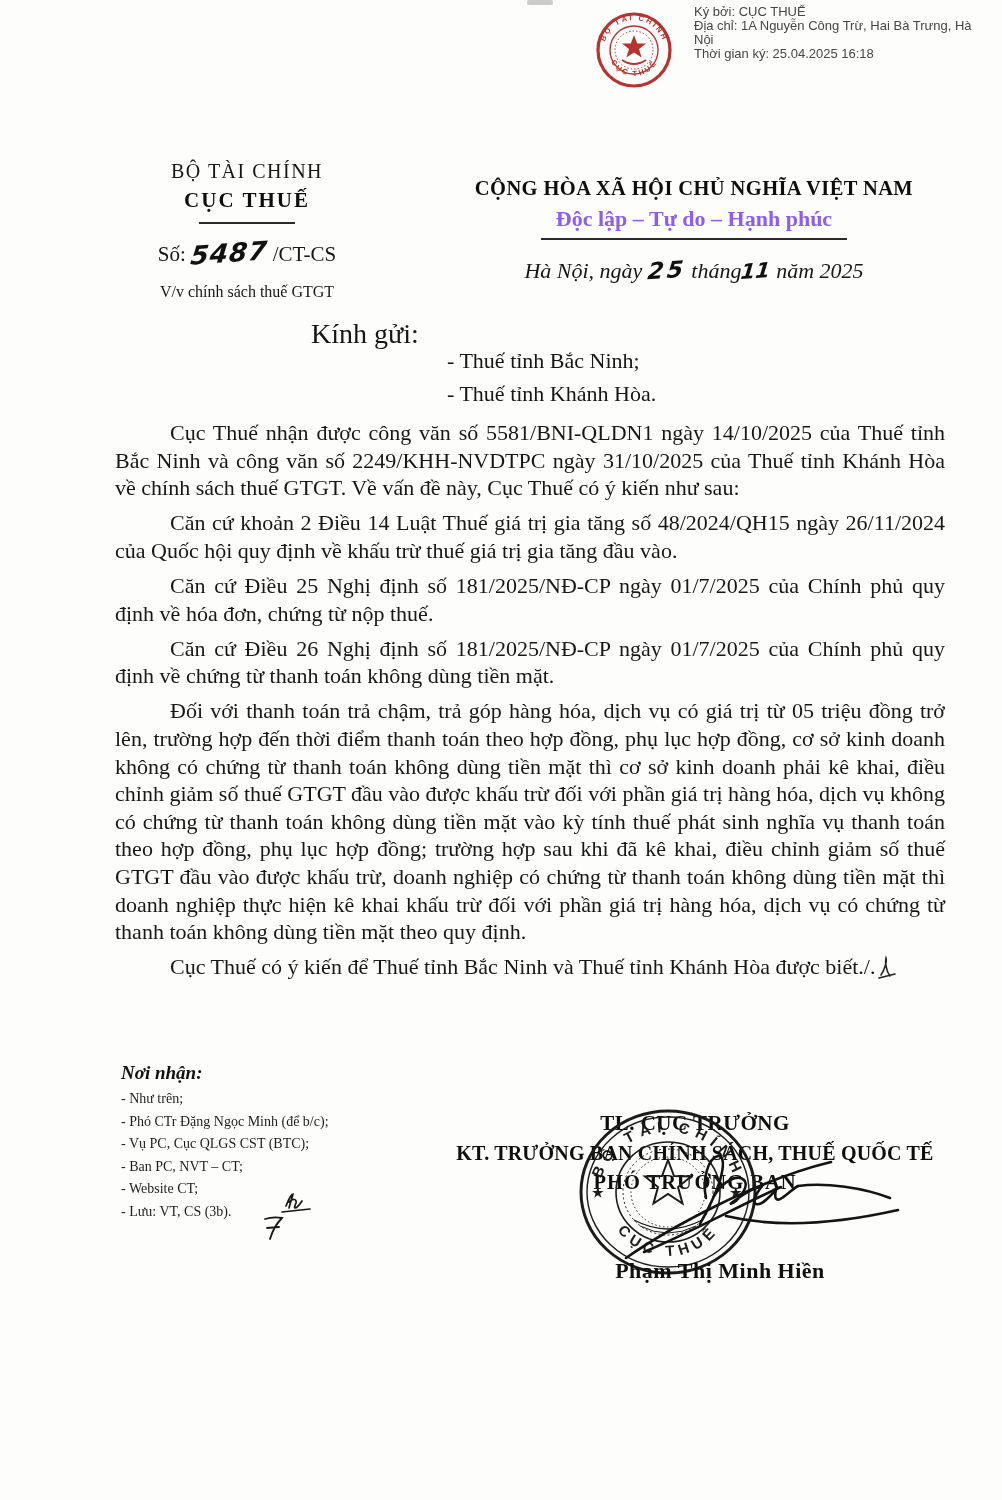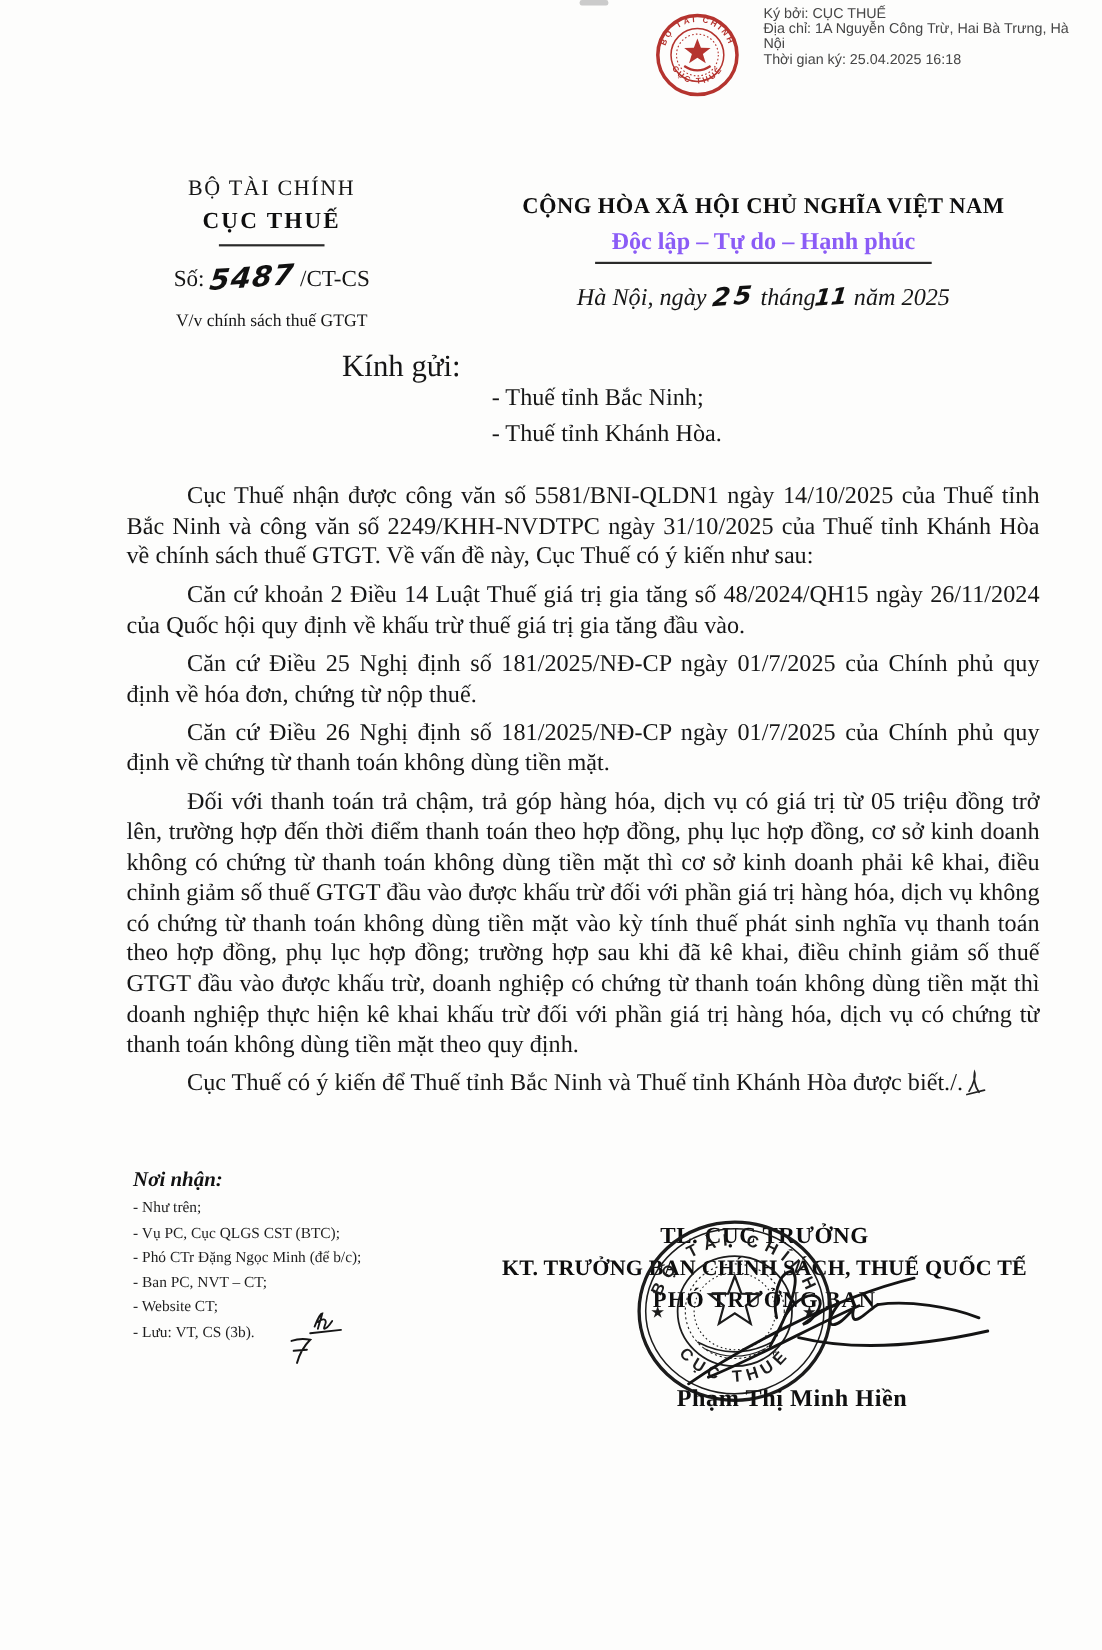--- a/index.html
+++ b/index.html
@@ -39,21 +39,21 @@
     transform:skewX(-10deg) rotate(-4deg);
     color:#111;
   }
   .hand-num{font-size:26px;letter-spacing:1px;position:relative;top:1px;}
   .hand-day{font-size:23px;letter-spacing:3px;}
   .hand-month{font-size:21px;letter-spacing:0px;}
   
   .salutation{position:absolute;left:311px;top:318px;font-size:28px;color:#161616;}
   .recipient-list{position:absolute;left:447px;top:345px;font-size:22px;line-height:32.5px;color:#161616;}
   
-  .body-text{position:absolute;left:115px;top:436px;width:830px;}
+  .body-text{position:absolute;left:115px;top:419px;width:830px;}
   .body-text p{
     margin:0 0 7.5px 0;
     font-size:22px;line-height:27.6px;
     text-align:justify;text-indent:55px;color:#171717;
   }
   .inline-mark{vertical-align:-7px;margin-left:2px;}
   
   .footer-left{position:absolute;left:121px;top:1062px;width:330px;color:#1d1d1d;}
   .noi-nhan{font-size:19px;font-weight:bold;font-style:italic;margin-bottom:4px;color:#111;}
   .footer-left .cc{font-size:14px;line-height:22.6px;}
@@ -142,22 +142,22 @@
     <p>Căn cứ Điều 26 Nghị định số 181/2025/NĐ-CP ngày 01/7/2025 của Chính phủ quy định về chứng từ thanh toán không dùng tiền mặt.</p>
     <p>Đối với thanh toán trả chậm, trả góp hàng hóa, dịch vụ có giá trị từ 05 triệu đồng trở lên, trường hợp đến thời điểm thanh toán theo hợp đồng, phụ lục hợp đồng, cơ sở kinh doanh không có chứng từ thanh toán không dùng tiền mặt thì cơ sở kinh doanh phải kê khai, điều chỉnh giảm số thuế GTGT đầu vào được khấu trừ đối với phần giá trị hàng hóa, dịch vụ không có chứng từ thanh toán không dùng tiền mặt vào kỳ tính thuế phát sinh nghĩa vụ thanh toán theo hợp đồng, phụ lục hợp đồng; trường hợp sau khi đã kê khai, điều chỉnh giảm số thuế GTGT đầu vào được khấu trừ, doanh nghiệp có chứng từ thanh toán không dùng tiền mặt thì doanh nghiệp thực hiện kê khai khấu trừ đối với phần giá trị hàng hóa, dịch vụ có chứng từ thanh toán không dùng tiền mặt theo quy định.</p>
     <p><span>Cục Thuế có ý kiến để Thuế tỉnh Bắc Ninh và Thuế tỉnh Khánh Hòa được biết./.</span><svg class="inline-mark" width="22" height="26" viewBox="0 0 22 26">
           <path d="M 4,20 C 8,14 10,6 9,3 C 8,7 9,16 13,21 M 2,23 L 18,19" stroke="#222" stroke-width="1.6" fill="none" stroke-linecap="round"></path>
         </svg></p>
   </div>
 
   <div class="footer-left">
     <div class="noi-nhan">Nơi nhận:</div>
     <div class="cc">- Như trên;</div>
+    <div class="cc">- Phó CTr Đặng Ngọc Minh (để b/c);</div>
     <div class="cc">- Vụ PC, Cục QLGS CST (BTC);</div>
-    <div class="cc">- Phó CTr Đặng Ngọc Minh (để b/c);</div>
     <div class="cc">- Ban PC, NVT – CT;</div>
     <div class="cc">- Website CT;</div>
     <div class="cc">- Lưu: VT, CS (3b).</div>
     <svg class="mark-th" width="38" height="24" viewBox="0 0 38 24">
       <path d="M 6,14 C 9,6 12,2 13,2 C 12,6 10,12 9,16 M 9,10 C 13,6 17,7 16,11 C 15,14 14,16 15,16 C 17,16 20,12 22,9" stroke="#161616" stroke-width="1.7" fill="none" stroke-linecap="round"></path>
       <path d="M 2,20 L 30,17" stroke="#161616" stroke-width="1.7" fill="none" stroke-linecap="round"></path>
     </svg>
     <svg class="mark-7" width="24" height="28" viewBox="0 0 24 28">
       <path d="M 3,5 C 9,3 15,3 20,4 C 14,10 10,18 8,25 M 5,14 L 17,13" stroke="#161616" stroke-width="1.8" fill="none" stroke-linecap="round"></path>
     </svg>

